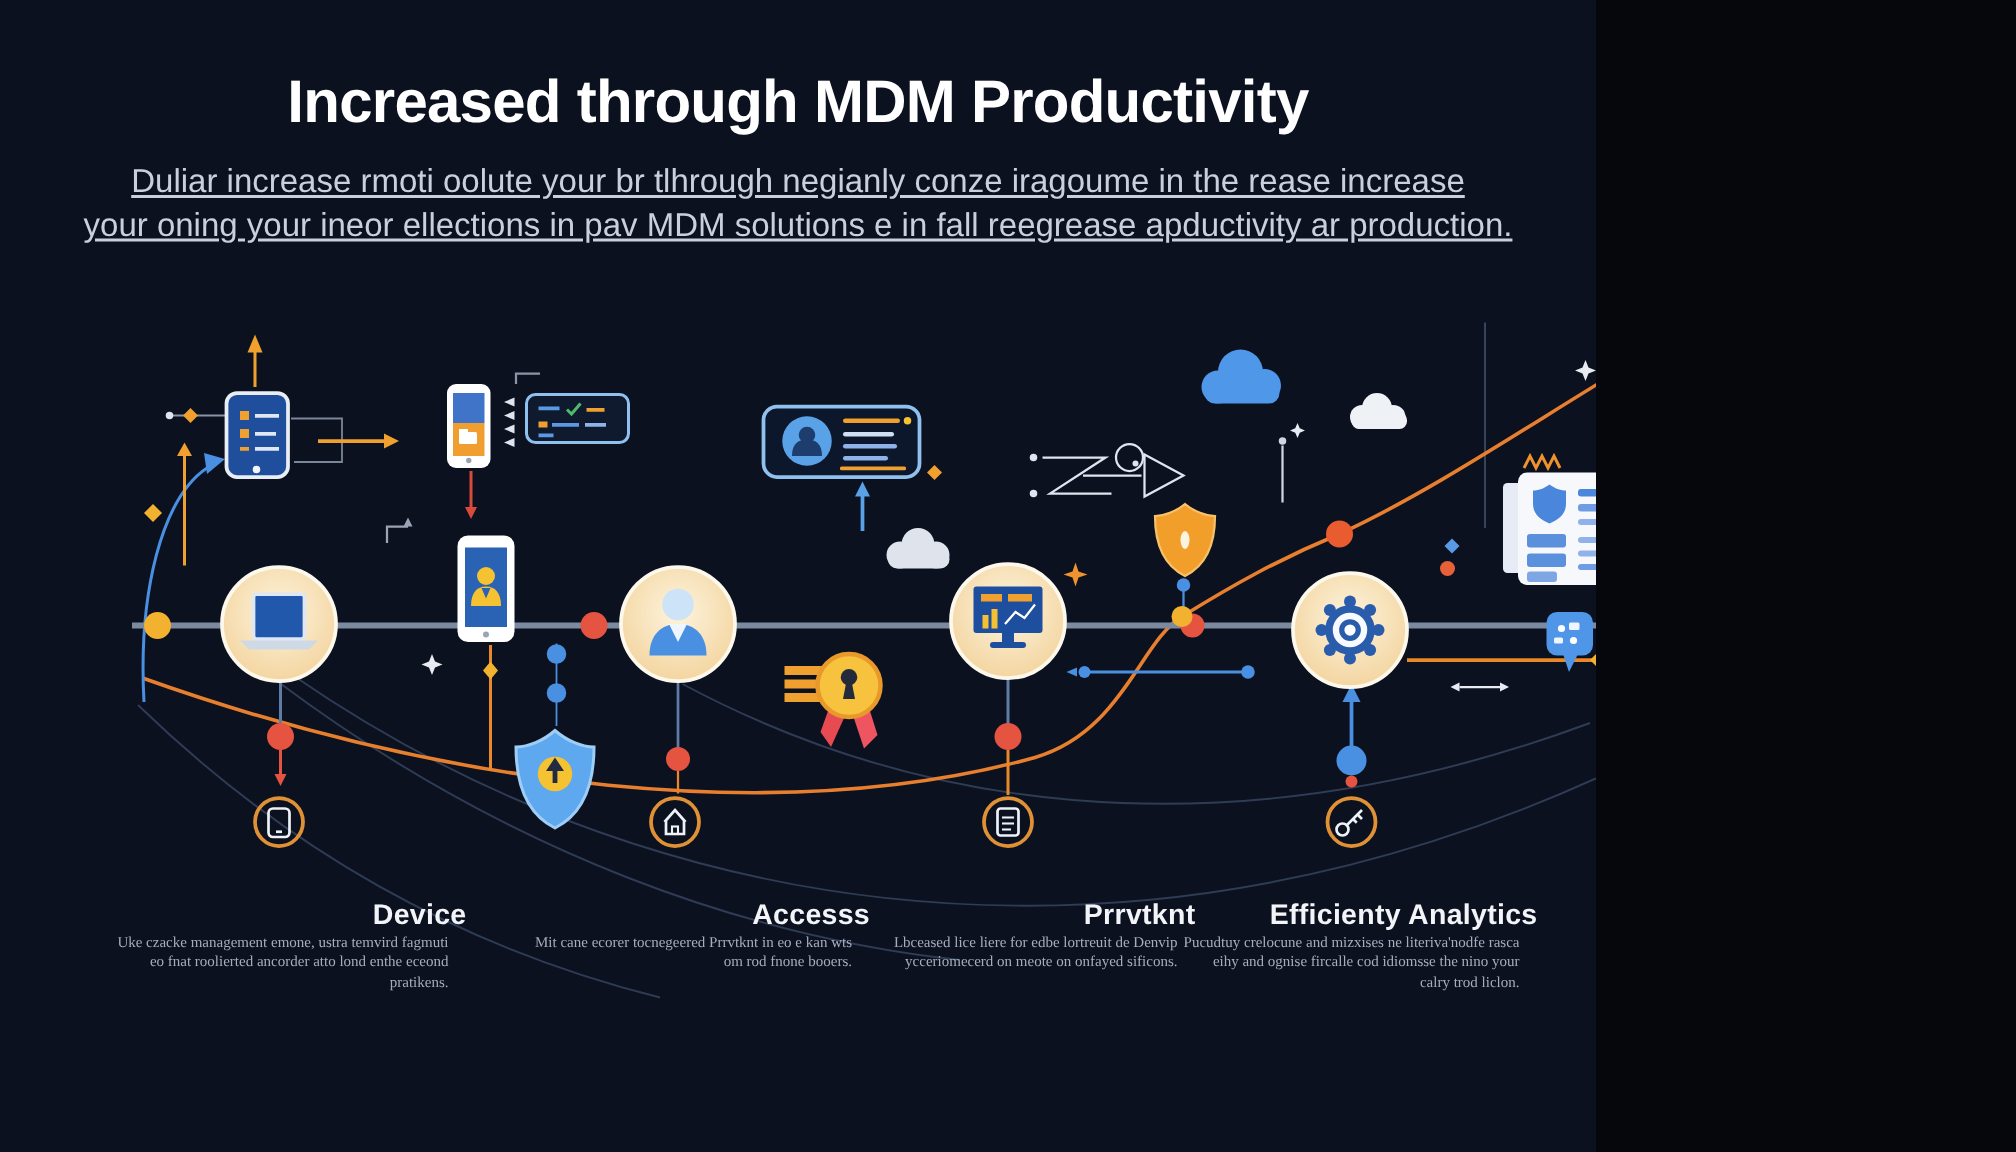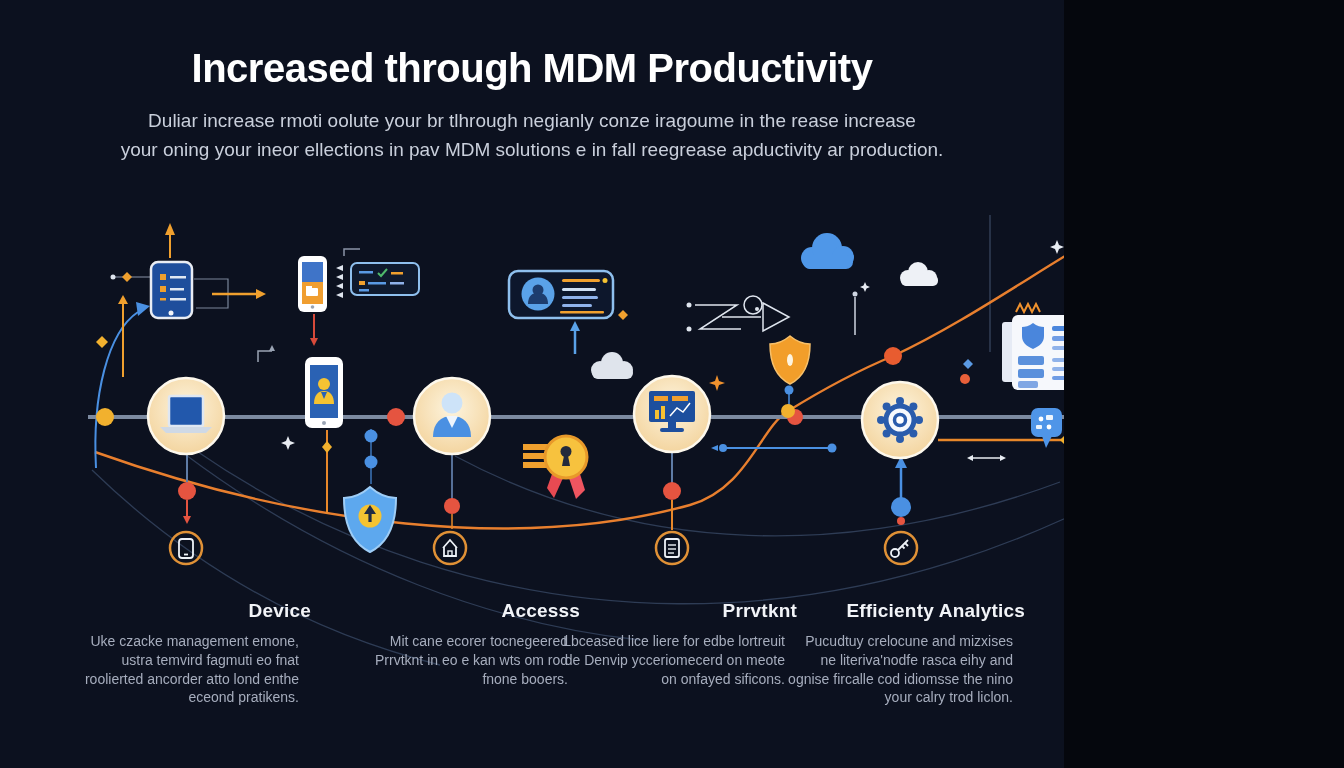--- a/index.html
+++ b/index.html
@@ -14,29 +14,29 @@
     background:var(--background,#0c111f);
     font-family:"Liberation Sans",sans-serif;
   }
   #decor{position:absolute;left:0;top:0;}
   .title{
     position:absolute;top:46px;left:0;width:100%;text-align:center;
     font-size:40px;font-weight:800;letter-spacing:-0.5px;color:var(--text-primary,#fff);
   }
   .subtitle{
     position:absolute;top:106px;left:0;width:100%;text-align:center;
-    font-size:19px;color:#c9cfdb;line-height:29px;font-weight:400;
+    font-size:22px;color:#c9cfdb;line-height:29px;font-weight:400;text-decoration:underline;
   }
   .gauge-value{
     position:absolute;left:1158px;top:241px;width:64px;text-align:center;
     font-size:13px;font-weight:700;color:#fff;letter-spacing:0.5px;
   }
   .col{position:absolute;top:600px;width:250px;text-align:right;}
   .col h3{font-size:19px;font-weight:700;color:#f2f4f8;letter-spacing:0.2px;}
-  .col p{margin-top:10px;font-size:14px;line-height:1.34;color:var(--text-muted,#a6adbd);padding:0 12px;}
+  .col p{font-size:10px;line-height:1.34;color:var(--text-muted,#a6adbd);padding:0 12px;font-family:Liberation Serif, serif;}
   .col.narrow p{padding:0 26px;}
   #col-device{left:61px;}   #col-security{left:330px;}
   #col-access{left:547px;}  #col-efficiency{left:775px;}
   #col-realtime{left:1028px;}
 </style>
 </head>
 <body>
 
 <div id="canvas">
 

